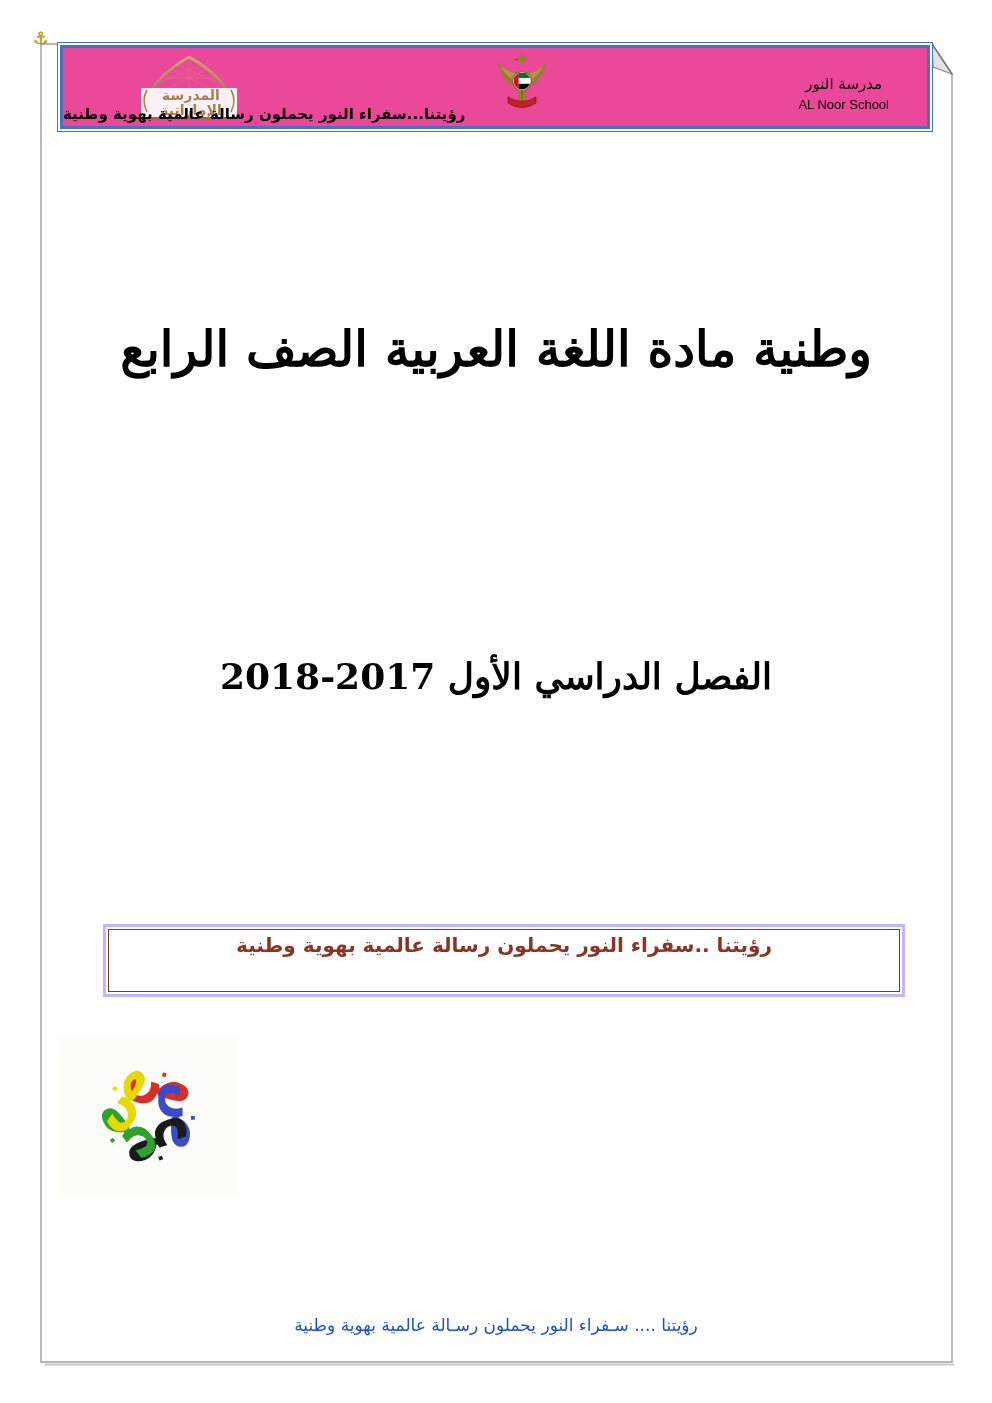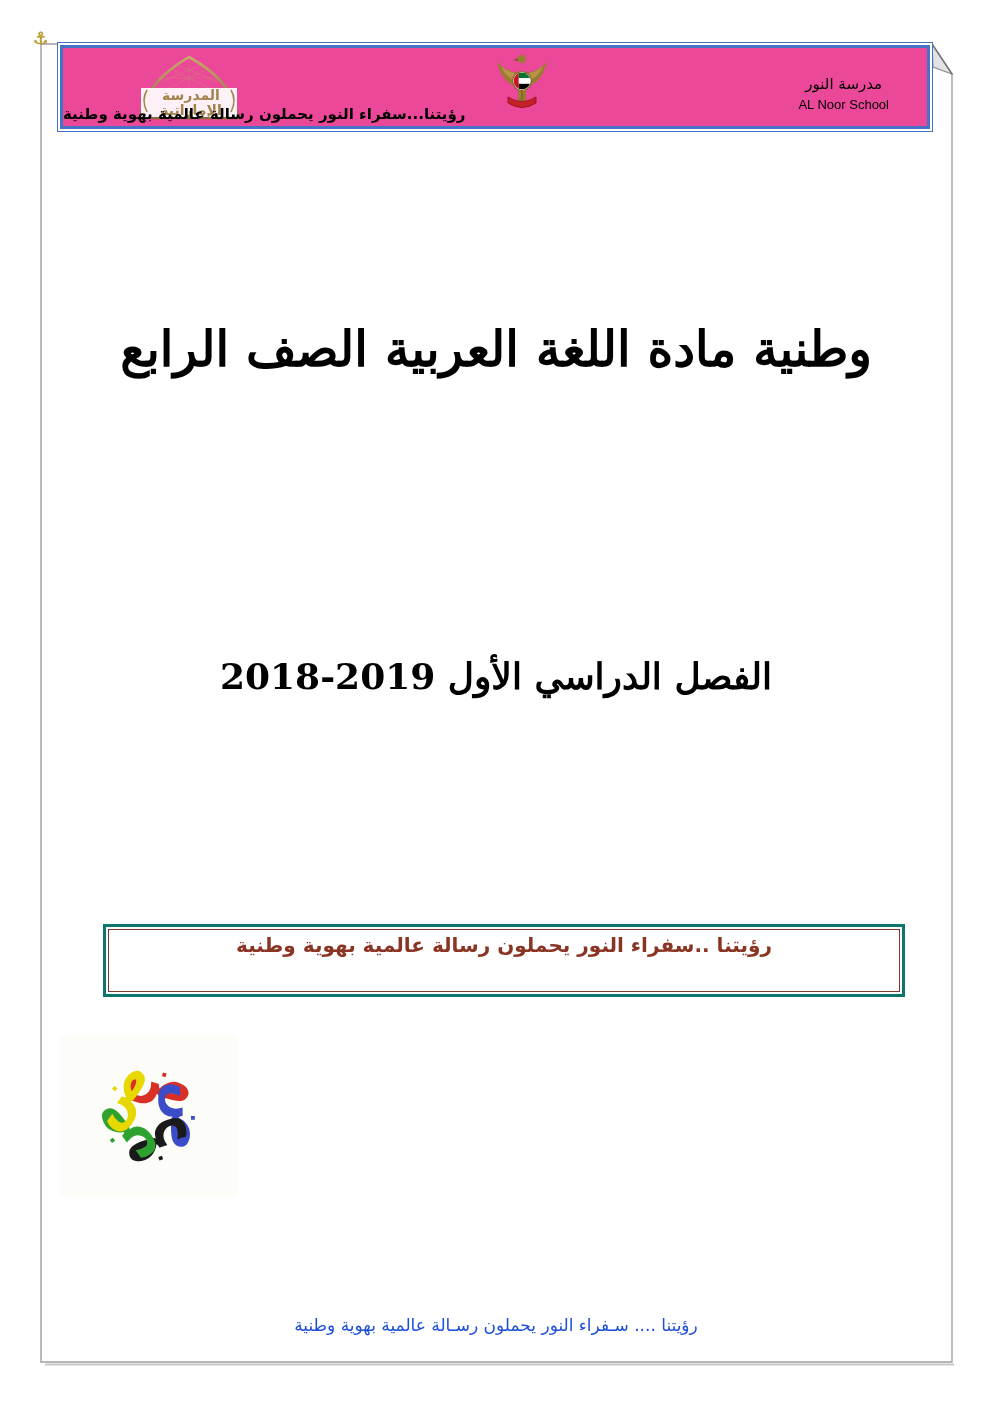--- a/index.html
+++ b/index.html
@@ -31,21 +31,21 @@
   .main-title { position:absolute; top:320px; left:40px; width:912px; text-align:center;
                 direction:rtl; font-weight:bold; font-size:49px; color:#000;
                 font-family:"DejaVu Serif", serif; }
 
   .sub-title { position:absolute; top:655px; left:40px; width:912px; text-align:center;
                direction:rtl; font-weight:bold; font-size:36px; color:#000;
                font-family:"DejaVu Serif", serif; }
 
   
   .vision-box { position:absolute; left:103px; top:924px; width:802px; height:73px;
-                border:3px solid #0f766e; background:#fff; }
+                border:3px solid #c4b5fd; background:#fff; }
   .vision-inner { position:absolute; left:2px; top:2px; right:2px; bottom:2px;
                   border:1px solid #7E352A; }
   .vision-text { padding-top:3px; text-align:center; direction:rtl;
                  font-weight:bold; font-size:20px; color:#8a3524; }
 
   .calligraphy-art { position:absolute; left:60px; top:1036px; width:178px; height:160px; }
 
   .footer-slogan { position:absposition:absolute; position:absolute; top:1315px; left:40px; width:912px;
                    text-align:center; direction:rtl; font-size:17px; color:#1d4ed8; }
 </style>
@@ -118,21 +118,21 @@
       <div class="header-names">
         <div class="name-ar">مدرسة النور</div>
         <div class="name-en">AL Noor School</div>
       </div>
 
     </div>
   </div>
 
   <div class="main-title">وطنية مادة اللغة العربية الصف الرابع</div>
 
-  <div class="sub-title">الفصل الدراسي الأول 2019-2018</div>
+  <div class="sub-title">الفصل الدراسي الأول 2017-2018</div>
 
   <div class="vision-box">
     <div class="vision-inner">
       <div class="vision-text">رؤيتنا ..سفراء النور يحملون رسالة عالمية بهوية وطنية</div>
     </div>
   </div>
 
   <svg class="calligraphy-art" viewBox="0 0 178 160" xmlns="http://www.w3.org/2000/svg">
     <rect x="0" y="0" width="178" height="160" fill="#fcfcf9"></rect>
     <g font-family="DejaVu Sans" font-size="52" font-weight="bold" text-anchor="middle">

